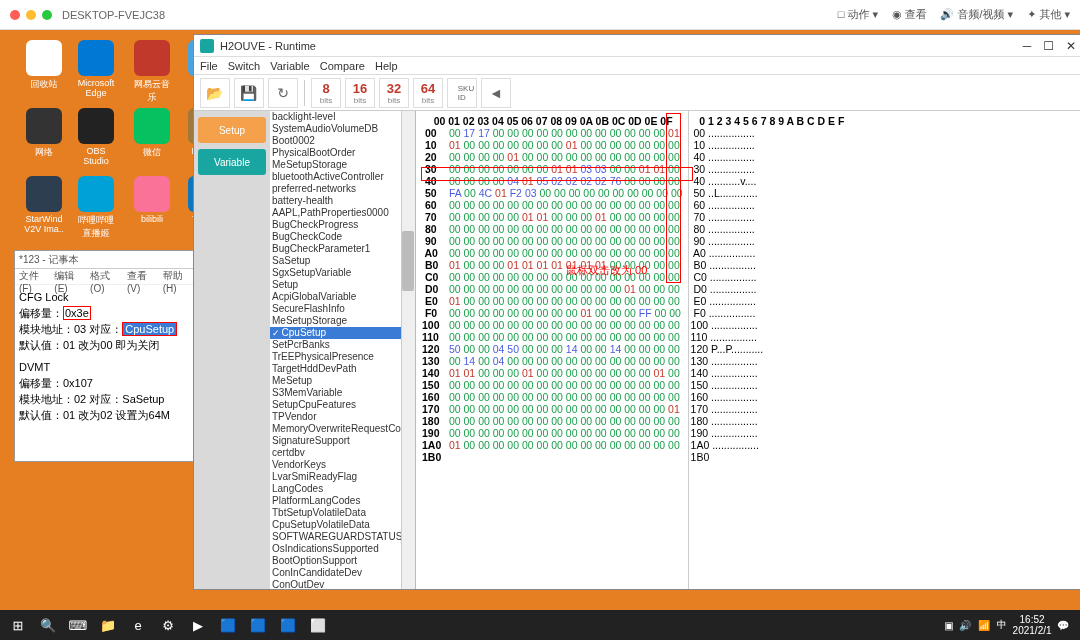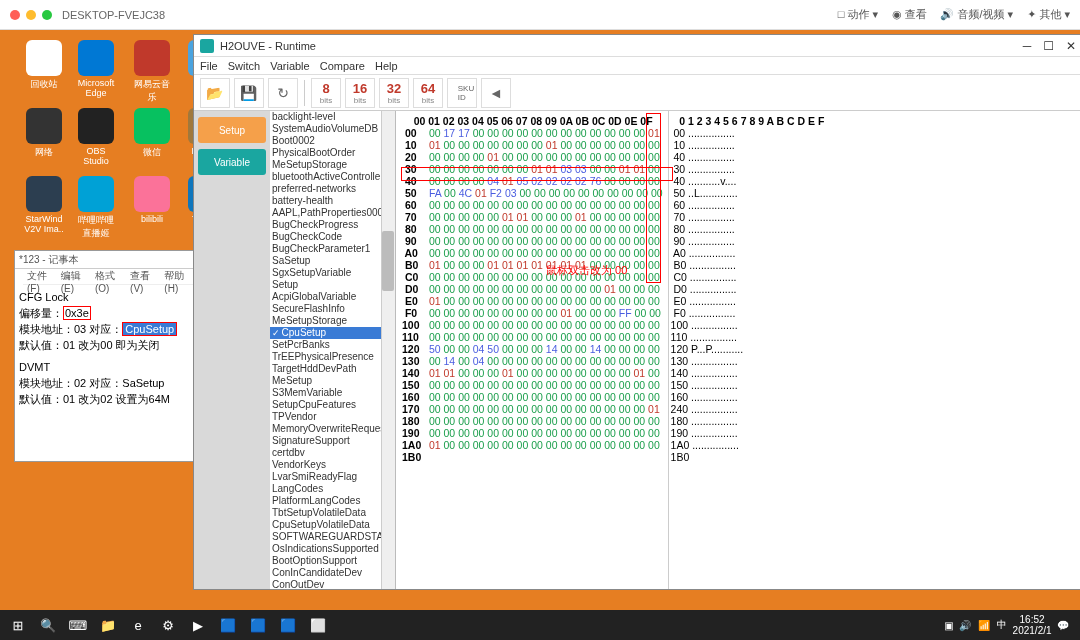--- a/index.html
+++ b/index.html
@@ -9,38 +9,38 @@
   .traffic { display:flex; gap:6px; margin-right:10px;}
   .traffic span{width:10px;height:10px;border-radius:50%;}
   .host-actions{margin-left:auto; display:flex; gap:14px; font-size:11px; color:#555;}
   .host-actions span{cursor:pointer;}
   
   .desk-icon{position:absolute;width:44px;text-align:center;color:#fff;font-size:9px;}
   .desk-icon .ico{width:36px;height:36px;margin:0 auto 2px;border-radius:6px;display:flex;align-items:center;justify-content:center;font-size:18px;}
   
   .notepad{position:absolute; left:14px; top:250px; width:184px; height:212px; background:#fff; border:1px solid #999; font-size:11px;}
   .notepad-title{height:18px;background:#fff;border-bottom:1px solid #ccc;font-size:10px;padding:2px 4px;color:#555;}
-  .notepad-menu{height:16px;font-size:10px;color:#555;padding:0 4px;border-bottom:1px solid #eee;display:flex;gap:6px;margin-left:8px;}
+  .notepad-menu{height:16px;font-size:10px;color:#555;padding:0 4px;border-bottom:1px solid #eee;display:flex;gap:6px;}
   .notepad-body{padding:4px;font-size:11px;line-height:16px;position:relative;}
   .hl-red{border:1.5px solid red; padding:0 1px;}
   .hl-blue{background:#3a7bd5;color:#fff;border:1.5px solid red;padding:0 2px;}
   
   .app{position:absolute; left:193px; top:34px; width:890px; height:556px; background:#fff; border:1px solid #888;}
   .app-title{height:22px;display:flex;align-items:center;font-size:11px;padding:0 6px;gap:6px;color:#333;background:#fff;border-bottom:1px solid #ddd;}
   .app-title .winbtns{margin-left:auto;display:flex;gap:12px;font-size:12px;color:#333;}
   .app-menu{height:18px;font-size:11px;padding:0 6px;display:flex;gap:10px;align-items:center;color:#333;border-bottom:1px solid #ddd;}
   .app-toolbar{height:36px;border-bottom:1px solid #ccc;display:flex;align-items:center;gap:4px;padding:0 6px;font-size:9px;color:#888;}
   .tool-btn{width:30px;height:30px;border:1px solid #ddd;display:flex;align-items:center;justify-content:center;font-size:14px;color:#666;}
   .bits-btn{width:30px;height:30px;border:1px solid #ddd;display:flex;flex-direction:column;align-items:center;justify-content:center;}
   .bits-btn .n{font-size:13px;font-weight:bold;color:#c0392b;}
   .bits-btn .l{font-size:8px;color:#888;}
   .app-body{position:absolute;top:76px;left:0;right:0;bottom:0;display:flex;}
   .sidebar{width:76px;background:#d9d9d9;padding:6px 4px;display:flex;flex-direction:column;gap:6px;}
   .side-tab{height:26px;border-radius:3px;display:flex;align-items:center;justify-content:center;font-size:10px;color:#fff;}
-  .tree{width:126px;border-right:1px solid #bbb;overflow:hidden;font-size:10px;line-height:12px;color:#333;background:#fff;position:relative;font-family:Consolas,monospace;}
+  .tree{width:146px;border-right:1px solid #bbb;overflow:hidden;font-size:10px;line-height:12px;color:#333;background:#fff;position:relative;font-family:Consolas,monospace;}
   .tree-scroll{position:absolute;right:0;top:0;bottom:0;width:14px;background:#efefef;border-left:1px solid #ccc;}
   .tree-thumb{position:absolute;right:1px;top:120px;width:12px;height:60px;background:#bcbcbc;border-radius:2px;}
   .tree-item{padding:0 2px;white-space:nowrap;overflow:hidden;}
   .tree-item.selected{background:#3a7bd5;color:#fff;display:flex;align-items:center;}
   .tree-item.selected::before{content:"✓";margin-right:2px;font-size:9px;}
   .hex-area{flex:1;display:flex;position:relative;font-family:Consolas,monospace;font-size:10.5px;}
   .hex-left{padding:4px 2px 4px 6px;}
   .hex-right{width:172px;padding:4px 2px;border-left:1px solid #ccc;}
   .hex-header{color:#000;font-weight:bold;white-space:pre;}
   .hex-row{white-space:pre;}
@@ -136,20 +136,21 @@
     <span>查看(V)</span>
     <span>帮助(H)</span>
   </div>
   <div class="notepad-body">
     <div>CFG Lock</div>
     <div><span>偏移量：</span><span class="hl-red">0x3e</span></div>
     <div><span>模块地址：03 对应：</span><span class="hl-blue">CpuSetup</span></div>
     <div>默认值：01   改为00 即为关闭</div>
     <div style="height:6px;"></div>
     <div>DVMT</div>
+    <div>偏移量：0x107</div>
     <div>模块地址：02 对应：SaSetup</div>
     <div>默认值：01   改为02 设置为64M</div>
   </div>
 </div>
 
 <div class="app">
   <div class="app-title">
     <span style="width:14px;height:14px;background:#1aa6a0;border-radius:2px;display:inline-block;"></span>
     <span>H2OUVE - Runtime</span>
     <div class="winbtns">
@@ -289,21 +290,21 @@
           <div class="hex-row"> D0 ................</div>
           <div class="hex-row"> E0 ................</div>
           <div class="hex-row"> F0 ................</div>
           <div class="hex-row">100 ................</div>
           <div class="hex-row">110 ................</div>
           <div class="hex-row">120 P...P...........</div>
           <div class="hex-row">130 ................</div>
           <div class="hex-row">140 ................</div>
           <div class="hex-row">150 ................</div>
           <div class="hex-row">160 ................</div>
-          <div class="hex-row">240 ................</div>
+          <div class="hex-row">170 ................</div>
           <div class="hex-row">180 ................</div>
           <div class="hex-row">190 ................</div>
           <div class="hex-row">1A0 ................</div>
           <div class="hex-row">1B0                 </div>
         </div>
       <div class="row-30-mark"></div>
       <div class="col-0E-mark"></div>
       <div class="annotation" style="left:150px;top:152px;">鼠标双击改为 00</div>
     </div>
   </div>

